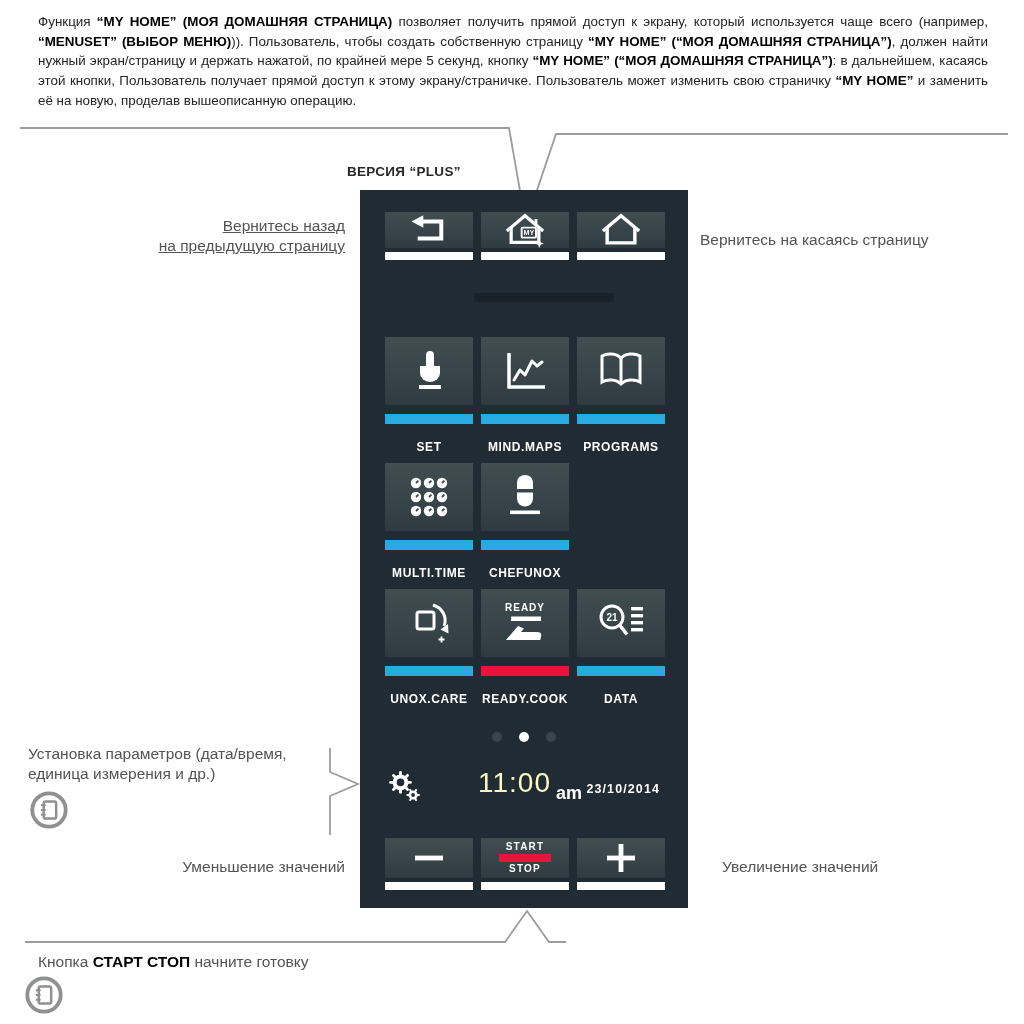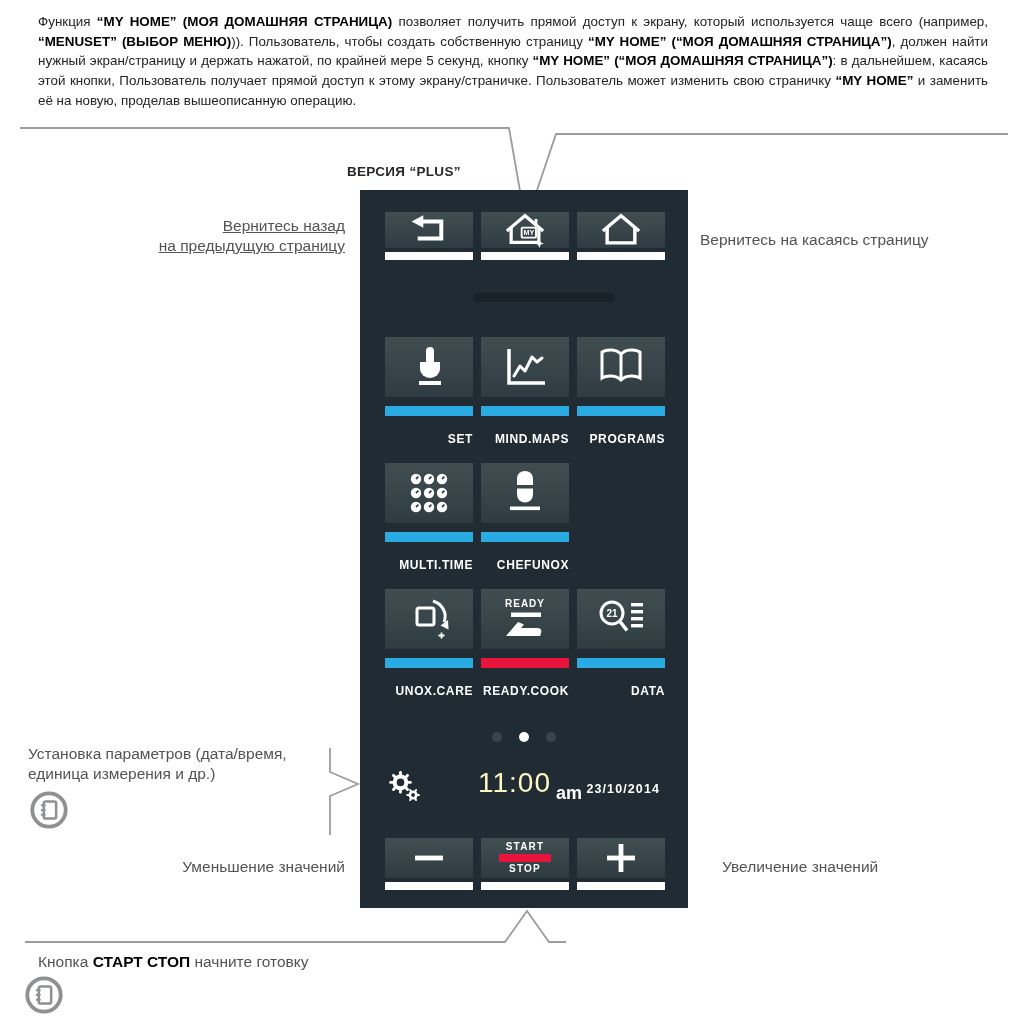--- a/index.html
+++ b/index.html
@@ -25,27 +25,27 @@
   
   .ann { position:absolute; font-size:15.5px; color:#535353; line-height:1.3; }
   .ann.right { text-align:right; }
   .manual-badge { position:absolute; }
   
   .panel {
     position:absolute; left:360px; top:190px; width:328px; height:718px;
     background:#202b33;
   }
   .col3 { position:absolute; left:25px; width:280px; display:flex; gap:8px; }
-  .cell { width:88px; display:flex; flex-direction:column; align-items:flex-end; }
+  .cell { width:88px; display:flex; flex-direction:column; align-items:center; }
   .tile {
     width:88px; background:linear-gradient(180deg,#404e52 0%,#37454a 55%,#2e3c41 100%);
     display:flex; align-items:center; justify-content:center;
   }
   .nav-tile  { height:36px; }
-  .grid-tile { height:60px; }
+  .grid-tile { height:68px; }
   .ctl-tile  { height:40px; }
   .whitebar { width:88px; height:8px; background:#ffffff; margin-top:4px; }
   .bluebar  { width:88px; height:10px; margin-top:9px; background:#29abe2; }
   .tlabel {
     margin-top:16px; font-size:12px; font-weight:bold; color:#ffffff;
     letter-spacing:.6px; white-space:nowrap; text-align:center;
   }
   .smudge {
     position:absolute; left:114px; top:103px; width:140px; height:9px;
     background:rgba(0,0,0,.20); border-radius:2px;

